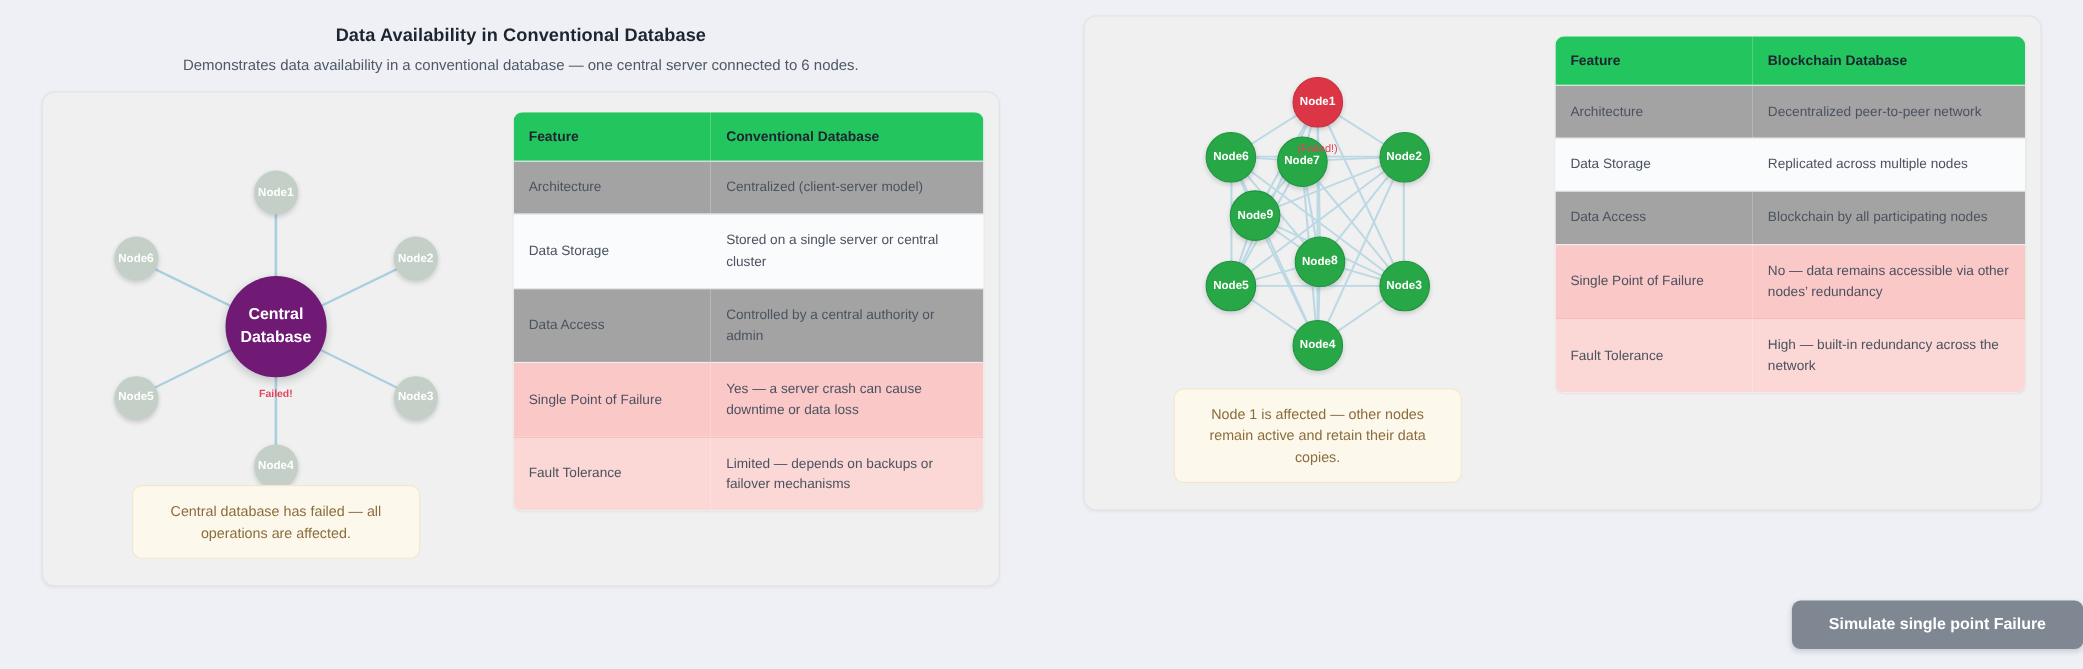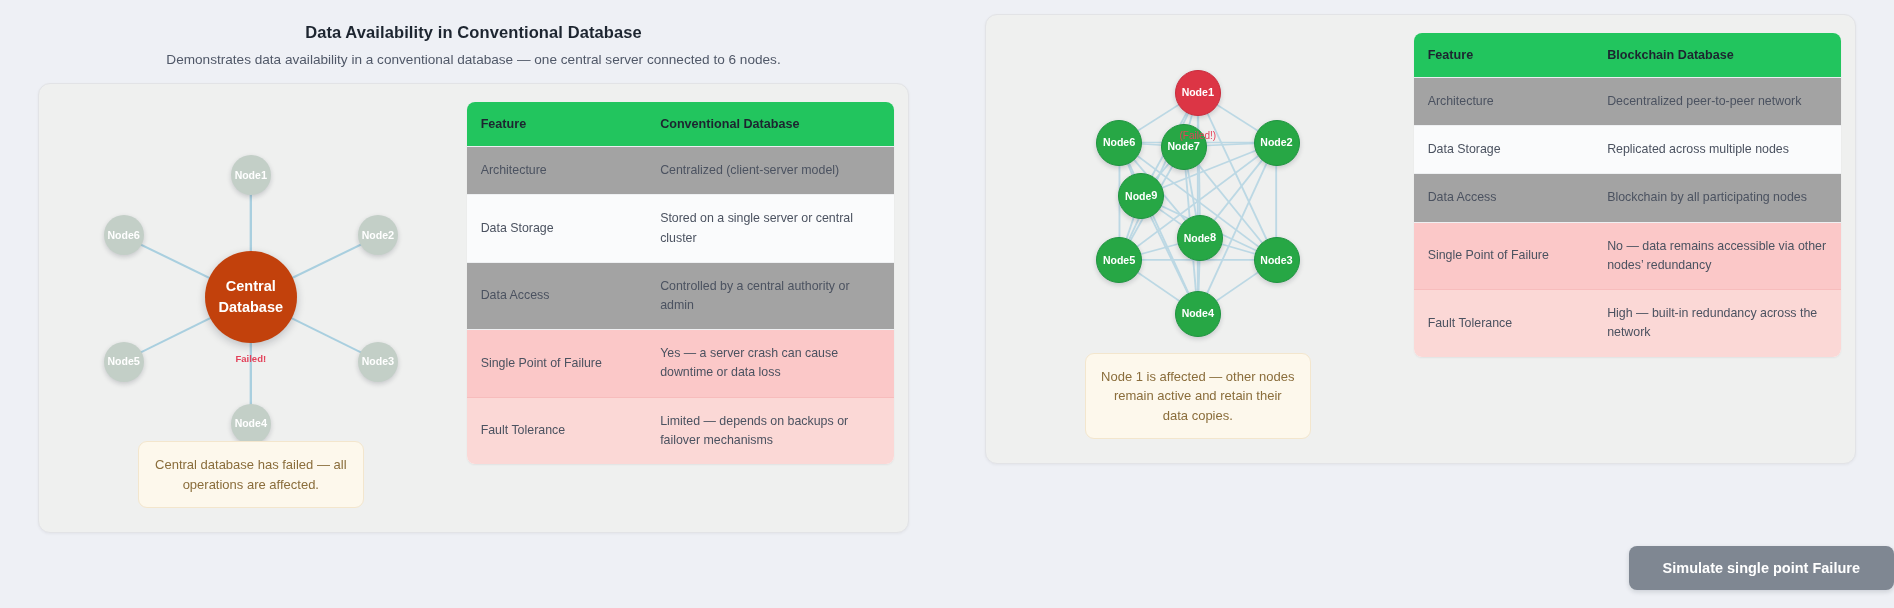--- a/index.html
+++ b/index.html
@@ -60,21 +60,21 @@
   .node.grey   { background: #c3cfc7; }
   .node.green  { background: #27a745; border: 1.5px solid #1f9440; }
   .node.red    { background: #dc3545; border: 1.5px solid #c92c3c; }
 
   .node.small  { width: 40px; height: 40px; }
   .node.med    { width: 46px; height: 46px; }
 
   .central {
     position: absolute;
     width: 92px; height: 92px; border-radius: 50%;
-    background: #c2410c;
+    background: #701a75;
     color: #fff; font-weight: bold; font-size: 14.5px;
     display: flex; flex-direction: column;
     align-items: center; justify-content: center;
     line-height: 1.45;
     transform: translate(-50%, -50%);
     box-shadow: 0 3px 9px rgba(16,24,40,.22);
     z-index: 4;
   }
   .failed-tag {
     position: absolute;
@@ -82,21 +82,21 @@
     color: #e3425a; font-size: 9.5px; font-weight: bold;
     white-space: nowrap; z-index: 5;
   }
   .failed-tag.sub { color: #e3425a; font-weight: normal; font-size: 10px; }
 
   
   .notice {
     position: absolute;
     left: 50%; transform: translateX(-50%);
     bottom: 14px;
-    width: 226px;
+    width: 262px;
     background: #fdf8ec;
     border: 1px solid #f3e6cd;
     border-radius: 9px;
     padding: 13px 14px;
     text-align: center;
     color: #8a6d3b;
     font-size: 13px; line-height: 1.5;
     z-index: 6;
   }
 

